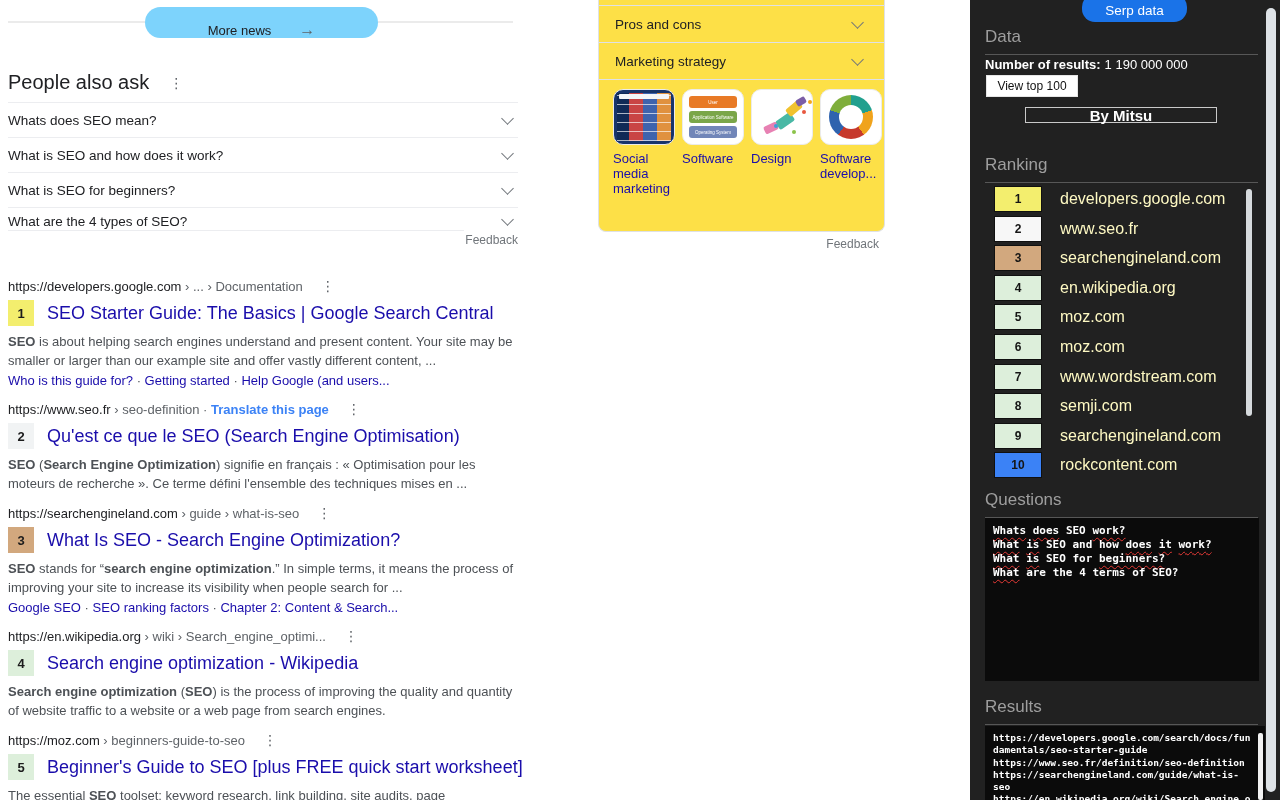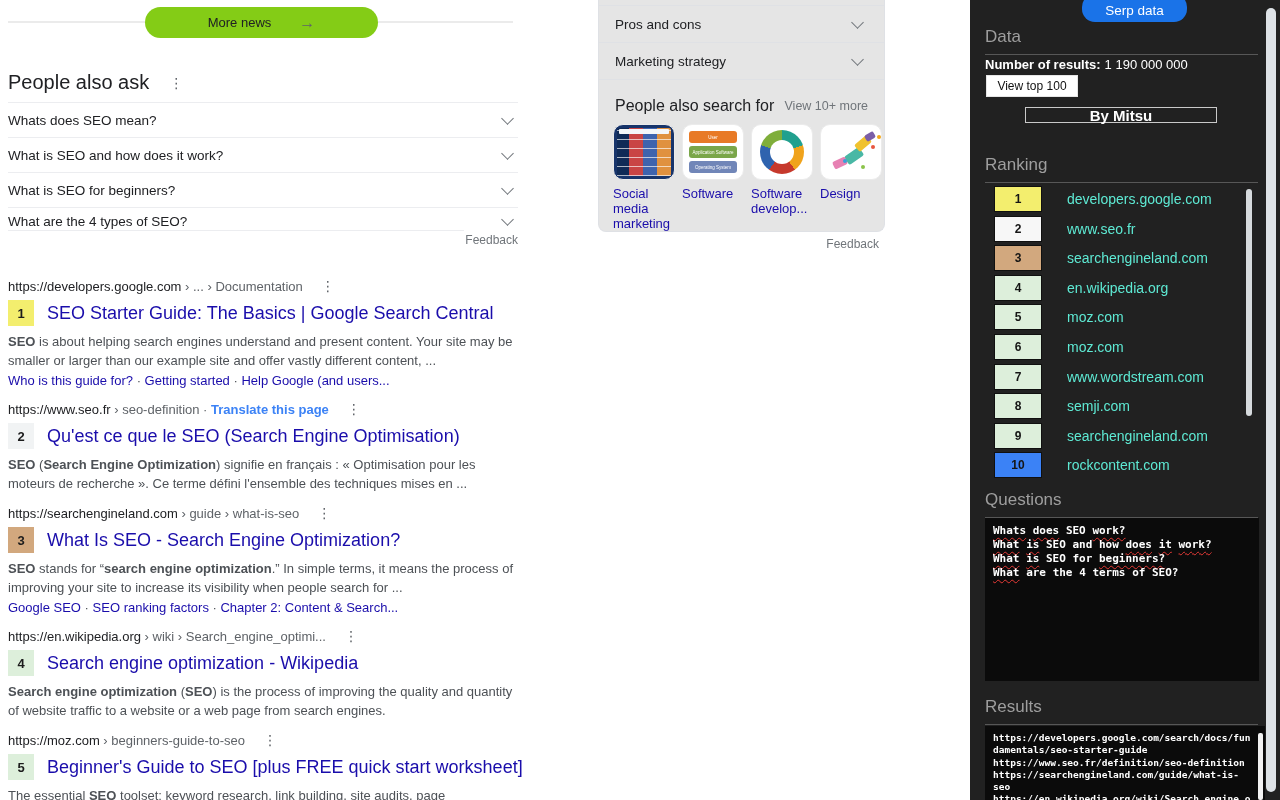--- a/index.html
+++ b/index.html
@@ -4,21 +4,21 @@
 <style>
   html,body{margin:0;padding:0;width:1280px;height:800px;overflow:hidden;background:#fff;
     font-family:"Liberation Sans", sans-serif;}
   .stage{position:relative;width:1280px;height:800px;background:#fff;}
   a{text-decoration:none;cursor:pointer;}
 
   
   .serp{position:absolute;left:8px;top:0;width:510px;height:800px;}
   .topline{position:absolute;left:0;top:21px;width:505px;height:2px;background:#ebebeb;}
   .more-pill{position:absolute;left:137px;top:7px;width:233px;height:31px;border-radius:17px;
-    background:#84cc16;display:flex;align-items:center;justify-content:center;gap:28px;}
+    background:#7dd3fc;display:flex;align-items:flex-end;justify-content:center;gap:28px;}
   .more-pill .lbl{font-size:13px;color:#202124;}
   .more-pill .arrow{font-size:16px;color:#5f6368;line-height:1;}
   .paa-head{position:absolute;left:0;top:71px;display:flex;align-items:center;gap:20px;}
   .paa-title{font-size:20px;color:#202124;}
   .kebab{font-size:14px;color:#5f6368;line-height:1;}
   #paa-list{position:absolute;left:0;top:102px;width:510px;}
   .paa-row{height:34px;border-top:1px solid #ecedf0;display:flex;align-items:center;
     justify-content:space-between;}
   .paa-row:last-child{height:26px;}
   .paa-q{font-size:13.5px;color:#202124;}
@@ -40,21 +40,21 @@
     font-size:13px;font-weight:bold;color:#1c1c1c;margin-right:13px;}
   .rtitle{font-size:18px;color:#1a0dab;white-space:nowrap;}
   .snippet{font-size:13px;line-height:19px;color:#4d5156;margin-bottom:3px;}
   .snippet b{color:#4d5156;}
   .sitelinks{font-size:13px;line-height:16px;color:#1a0dab;}
   .sl-sep{color:#4d5156;white-space:pre;}
 
   
   .panel{position:absolute;left:598px;top:0;width:287px;height:232px;box-sizing:border-box;
     border-left:1px solid #dfe1e5;border-right:1px solid #dfe1e5;border-bottom:1px solid #dfe1e5;
-    border-radius:0 0 8px 8px;background:#e5e5e5;}
+    border-radius:0 0 8px 8px;background:#fde047;}
   .acc-row{height:36px;margin:0;border-top:1px solid #dfe1e5;display:flex;align-items:center;
     justify-content:space-between;padding:0 16px;}
   .acc-row:first-child{margin-top:5px;}
   .acc-label{font-size:13.5px;color:#202124;}
   .acc-end{border-top:1px solid #dfe1e5;}
   .pasf-head{margin-top:17px;padding:0 16px;display:flex;align-items:center;justify-content:space-between;}
   .pasf-title{font-size:16px;color:#202124;}
   .pasf-more{font-size:12.5px;color:#70757a;}
   .pasf-row{margin-top:9px;padding:0 14px;display:flex;gap:7px;}
   .pasf-item{width:62px;}
@@ -105,21 +105,21 @@
   .view-top{position:absolute;left:16px;top:75px;width:92px;height:22px;background:#fff;color:#111;
     font-size:12px;display:flex;align-items:center;justify-content:center;border:1px solid #e6e6e6;
     box-sizing:border-box;}
   .by-mitsu{position:absolute;left:55px;top:107px;width:192px;height:16px;border:1px solid #c9c9c9;
     color:#fff;font-size:15px;font-weight:600;display:flex;align-items:center;justify-content:center;
     background:#212121;box-sizing:border-box;}
   #rank-list{position:absolute;left:24px;top:186px;}
   .rank-row{display:flex;align-items:center;height:26px;margin-bottom:3.6px;}
   .rk-badge{width:48px;height:26px;box-sizing:border-box;border:1px solid #101010;display:flex;
     align-items:center;justify-content:center;font-size:12px;font-weight:bold;color:#151515;flex:none;}
-  .rk-domain{margin-left:25px;font-size:14px;color:#5eead4;}
+  .rk-domain{margin-left:18px;font-size:16px;color:#fef9c3;}
   .rank-scroll{position:absolute;left:276px;top:189px;width:6px;height:227px;background:#d6dadd;border-radius:3px;}
   #questions-box{position:absolute;left:15px;top:518px;width:274px;height:163px;background:#0b0b0b;
     padding:6px 8px;box-sizing:border-box;font-family:"DejaVu Sans Mono", monospace;font-weight:bold;
     font-size:11px;line-height:14px;color:#fff;}
   .miss{text-decoration:underline wavy #e53935 1px;text-underline-offset:2.5px;}
   #results-box{position:absolute;left:15px;top:726px;width:280px;height:80px;background:#0b0b0b;
     padding:6px 8px;box-sizing:border-box;}
   #results-pre{margin:0;font-family:"DejaVu Sans Mono", monospace;font-weight:bold;font-size:9.5px;
     line-height:12.3px;color:#fff;white-space:pre;}
   .rs-scroll{position:absolute;left:288px;top:733px;width:5px;height:67px;background:#f2f2f2;border-radius:2px;}
@@ -227,58 +227,54 @@
     <div class="acc-row">
       <span class="acc-label">Pros and cons</span>
       <span class="chev"></span>
     </div>
     <div class="acc-row">
       <span class="acc-label">Marketing strategy</span>
       <span class="chev"></span>
     </div>
     <div class="acc-end"></div>
 
-    <div class="pasf-head">
-      <span class="pasf-title">People also search for</span>
-      <span class="pasf-more">View 10+ more</span>
-    </div>
     <div class="pasf-row">
       <div class="pasf-item">
         <div class="thumb t1">
           <div class="t1-inner"></div>
           <div class="t1-lines"></div>
           <div class="t1-top"></div>
         </div>
         <div class="pasf-label">Social media marketing</div>
       </div>
       <div class="pasf-item">
         <div class="thumb t2">
           <div class="bar b1">User</div>
           <div class="bar b2">Application Software</div>
           <div class="bar b3">Operating System</div>
         </div>
         <div class="pasf-label">Software</div>
-      </div>
-      <div class="pasf-item">
-        <div class="thumb t4">
-          <div class="ring">
-            <div class="hole"></div>
-          </div>
-        </div>
-        <div class="pasf-label">Software develop...</div>
       </div>
       <div class="pasf-item">
         <div class="thumb t3">
           <div class="s s1"></div>
           <div class="s s2"></div>
           <div class="s s3"></div>
           <div class="s s4"></div>
           <div class="d1"></div>
         </div>
         <div class="pasf-label">Design</div>
+      </div>
+      <div class="pasf-item">
+        <div class="thumb t4">
+          <div class="ring">
+            <div class="hole"></div>
+          </div>
+        </div>
+        <div class="pasf-label">Software develop...</div>
       </div>
     </div>
   </section>
   <span class="panel-feedback">Feedback</span>
 
   <aside class="sidebar">
     <div class="serp-btn">Serp data</div>
 
     <div class="side-h h-data">Data</div>
     <div class="nres">

